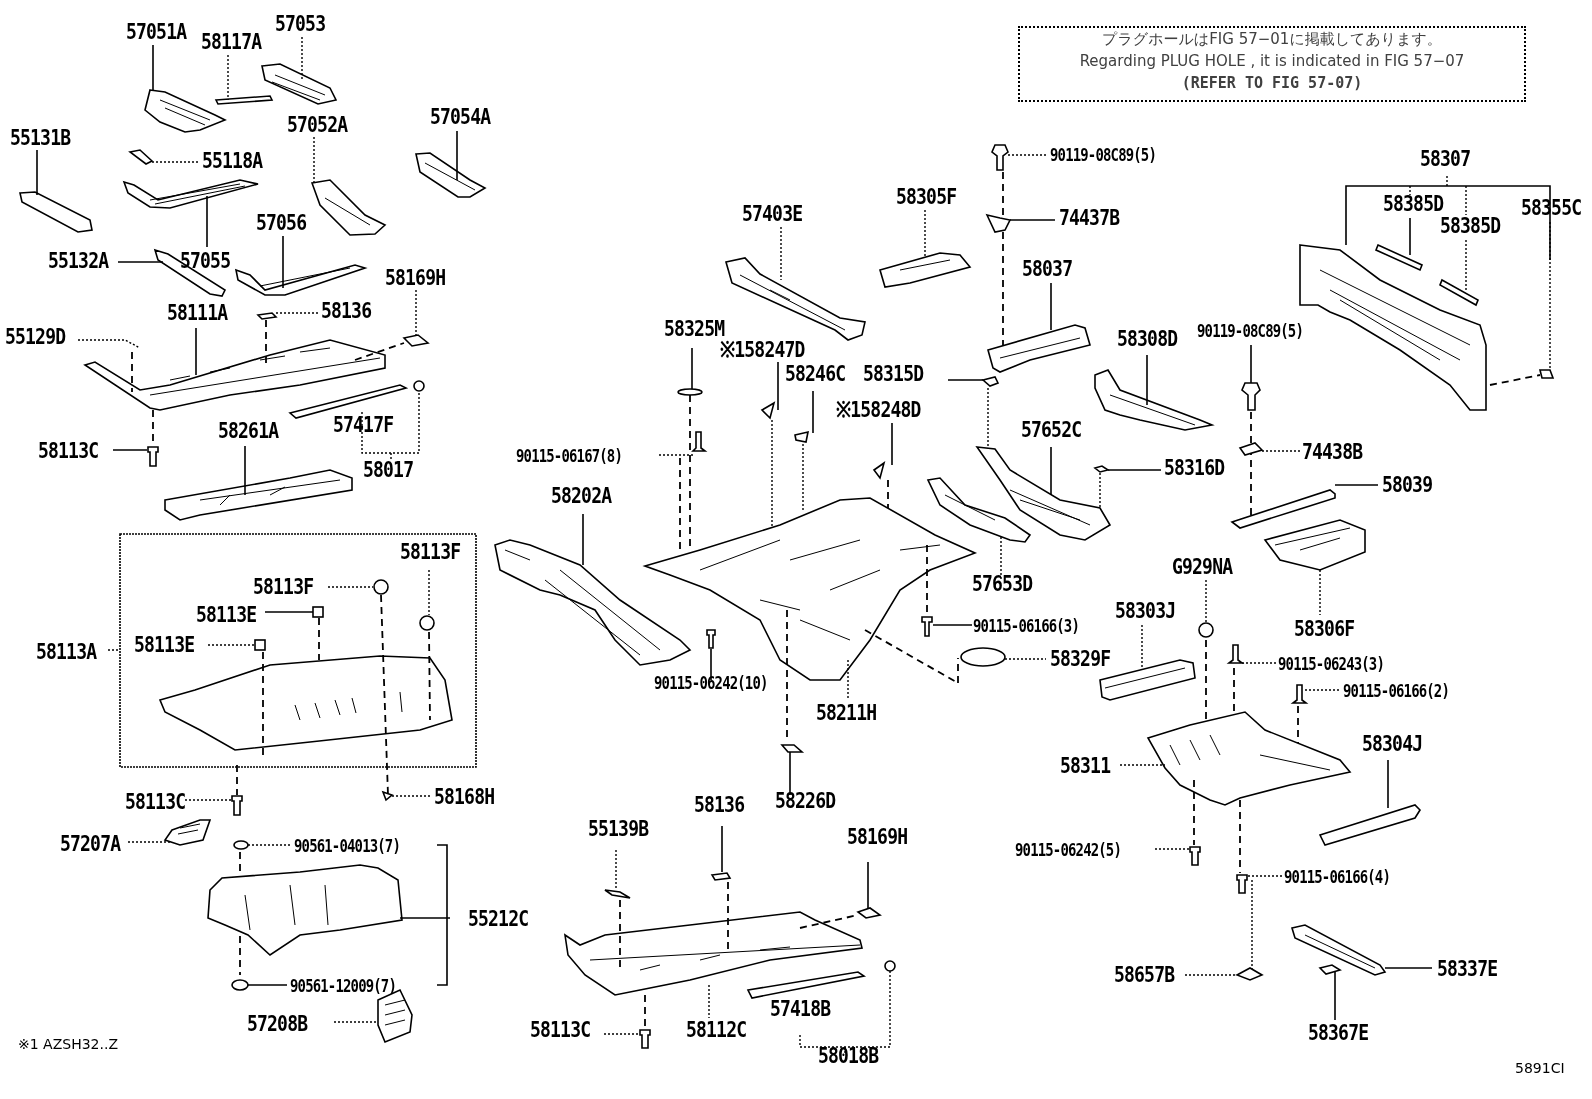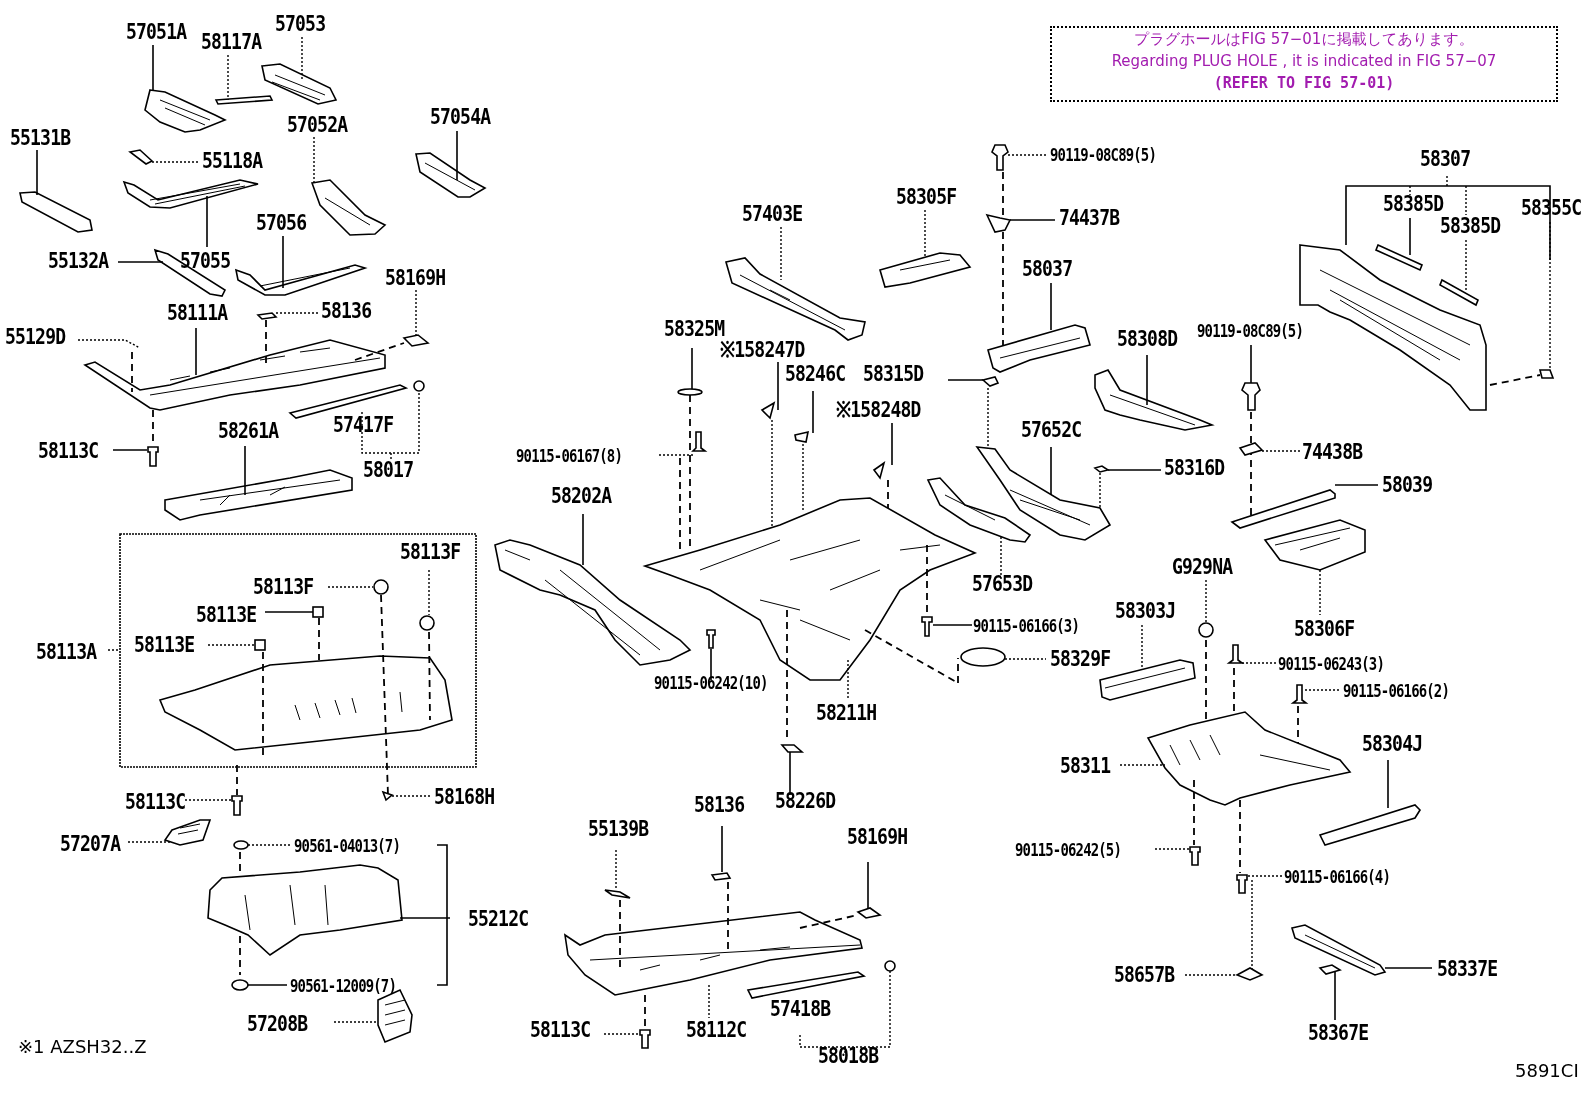--- a/index.html
+++ b/index.html
@@ -1,24 +1,24 @@
 <!DOCTYPE html>
 <html><head>
 <meta charset="utf-8">
 <style>
   html, body { margin:0; padding:0; background:#fff; }
   body { width:1592px; height:1099px; position:relative; overflow:hidden; font-family:"DejaVu Sans Mono","Liberation Mono",monospace; }
   #canvas { position:absolute; left:0; top:0; width:1592px; height:1099px; }
   .lbl { position:absolute; font-family:"DejaVu Sans Mono","Liberation Mono",monospace; font-weight:bold; color:#000; white-space:nowrap; line-height:1; transform:scaleX(0.82); transform-origin:left top; }
   .big { font-size:22px; letter-spacing:-1px; }
   .small { font-size:17px; letter-spacing:-1px; }
-  .note-box { position:absolute; left:1050px; top:26px; width:508px; height:76px; border:2px dotted #000; box-sizing:border-box; text-align:center; font-family:"DejaVu Sans","Liberation Sans",sans-serif; color:#a21caf; }
+  .note-box { position:absolute; left:1018px; top:26px; width:508px; height:76px; border:2px dotted #000; box-sizing:border-box; text-align:center; font-family:"DejaVu Sans","Liberation Sans",sans-serif; color:#404040; }
   .note-box div { line-height:22px; font-size:15px; }
   .note-box .refer { font-weight:bold; font-family:"DejaVu Sans Mono","Liberation Mono",monospace; font-size:15px; }
-  .foot { position:absolute; font-family:"DejaVu Sans","Liberation Sans",sans-serif; font-size:18px; color:#000; }
+  .foot { position:absolute; font-family:"DejaVu Sans","Liberation Sans",sans-serif; font-size:14px; color:#000; }
   svg .part { fill:#fff; stroke:#000; stroke-width:1.6; }
   svg .detail { fill:none; stroke:#000; stroke-width:1; }
   svg .lead { stroke:#000; stroke-width:1.6; fill:none; }
   svg .dot { stroke:#000; stroke-width:1.4; stroke-dasharray:2 2; fill:none; }
   svg .dash { stroke:#000; stroke-width:1.8; stroke-dasharray:7 5; fill:none; }
 </style>
 </head>
 <body>
 
 <svg id="canvas" width="1592" height="1099" viewBox="0 0 1592 1099">
@@ -367,21 +367,21 @@
     <path class="detail" d="M1305 935 L1375 968"></path>
   </g>
   <line class="lead" x1="1385" y1="968" x2="1432" y2="968"></line>
   <path class="part" d="M1320 968 L1332 965 L1340 970 L1326 974 Z"></path>
   <line class="lead" x1="1335" y1="972" x2="1335" y2="1020"></line>
 </svg>
 
 <div class="note-box">
   <div>プラグホールはFIG 57−01に掲載してあります。</div>
   <div>Regarding PLUG HOLE , it is indicated in FIG 57−07</div>
-  <div class="refer">(REFER TO FIG 57-01)</div>
+  <div class="refer">(REFER TO FIG 57-07)</div>
 </div>
 
 <div class="lbl big" style="left:126px;top:21px">57051A</div>
 <div class="lbl big" style="left:201px;top:31px">58117A</div>
 <div class="lbl big" style="left:275px;top:13px">57053</div>
 <div class="lbl big" style="left:10px;top:127px">55131B</div>
 <div class="lbl big" style="left:287px;top:114px">57052A</div>
 <div class="lbl big" style="left:430px;top:106px">57054A</div>
 <div class="lbl big" style="left:202px;top:150px">55118A</div>
 <div class="lbl big" style="left:256px;top:212px">57056</div>

